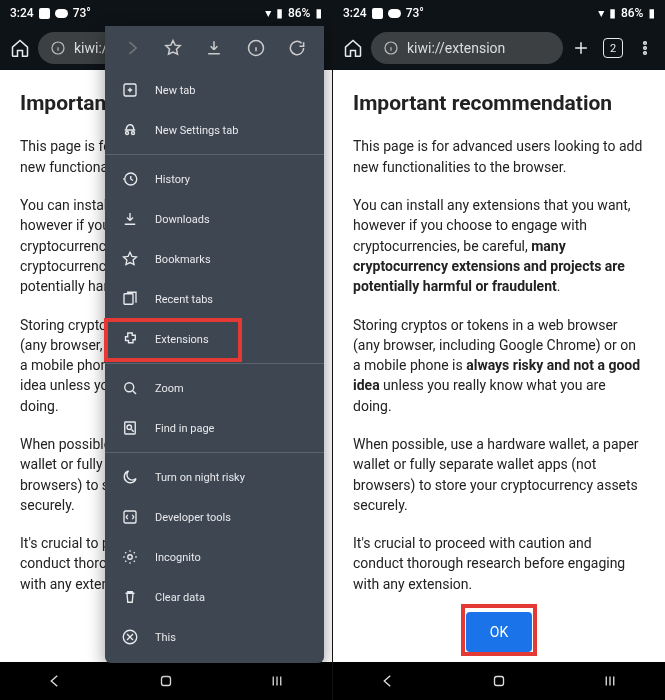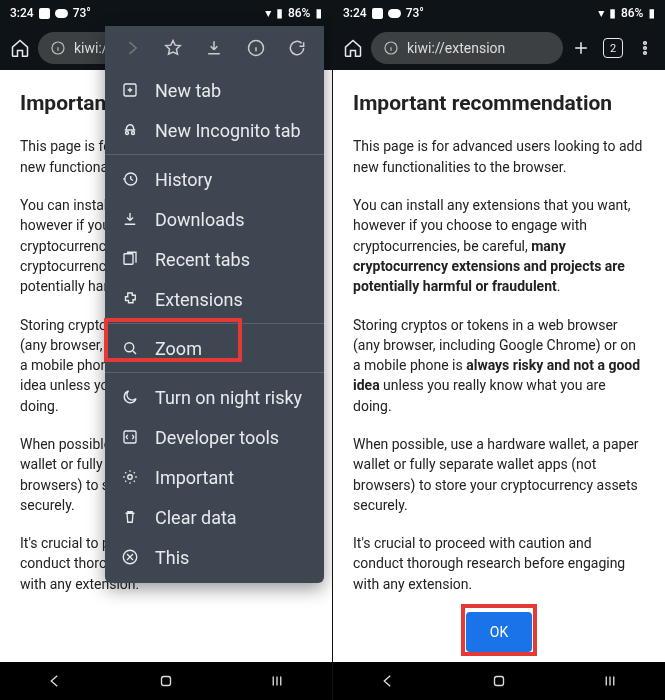--- a/index.html
+++ b/index.html
@@ -27,21 +27,21 @@
   .iconrow .tic.dim { color:#777; }
 
   
   .content { flex:1; background:#fff; padding:18px 20px 0 20px; color:#222; font-size:14px; line-height:1.45; overflow:hidden; }
   .content h1 { font-size:21px; font-weight:700; margin-bottom:18px; }
   .content p { margin-bottom:18px; }
 
   
   .menu { position:absolute; top:26px; left:105px; right:8px; background:#3e4651; border-radius:0 0 6px 6px; box-shadow:0 6px 18px rgba(0,0,0,.4); padding-bottom:6px; }
   .menu .iconrow { border-radius:0; }
-  .menu-item { height:40px; display:flex; align-items:center; gap:16px; padding:0 16px; color:#e8eaed; font-size:18px; }
+  .menu-item { height:40px; display:flex; align-items:center; gap:16px; padding:0 16px; color:#e8eaed; font-size:11px; }
   .menu-item svg { width:18px; height:18px; flex:0 0 18px; stroke:currentColor; fill:none; stroke-width:1.8; }
   .menu-sep { height:1px; background:#5a626d; margin:4px 0; }
 
   
   .hl { position:absolute; border:4px solid #e53935; pointer-events:none; }
 
   
   .navbar { height:38px; background:#000; display:flex; align-items:center; justify-content:space-around; }
   .navbar .nb { width:40px; height:24px; display:flex; align-items:center; justify-content:center; color:#ddd; }
   .navbar svg { width:18px; height:18px; stroke:currentColor; fill:none; stroke-width:1.8; }
@@ -147,77 +147,91 @@
           <path d="M12 9v6M9 12h6"></path>
         </svg>
         <span>New tab</span>
       </div>
     <div class="menu-item">
         <svg viewBox="0 0 24 24">
           <path d="M5 12h14M7 12c0-4 2-7 5-7s5 3 5 7"></path>
           <circle cx="8" cy="16" r="2"></circle>
           <circle cx="16" cy="16" r="2"></circle>
         </svg>
-        <span>New Incognito tab</span>
+        <span>New Settings tab</span>
       </div>
     <div class="menu-sep"></div>
     <div class="menu-item">
         <svg viewBox="0 0 24 24">
           <circle cx="13" cy="12" r="8"></circle>
           <path d="M13 8v4l3 2M3 12h2"></path>
         </svg>
         <span>History</span>
       </div>
     <div class="menu-item">
         <svg viewBox="0 0 24 24">
           <path d="M12 4v10m0 0l-4-4m4 4l4-4M5 19h14"></path>
         </svg>
         <span>Downloads</span>
       </div>
     <div class="menu-item">
         <svg viewBox="0 0 24 24">
+          <path d="M12 3l2.6 5.6 6 .6-4.5 4.2 1.3 6L12 16.8 6.6 19.4l1.3-6L3.4 9.2l6-.6z"></path>
+        </svg>
+        <span>Bookmarks</span>
+      </div>
+    <div class="menu-item">
+        <svg viewBox="0 0 24 24">
           <rect x="4" y="5" width="12" height="14" rx="1"></rect>
           <path d="M8 3h12v14"></path>
         </svg>
         <span>Recent tabs</span>
       </div>
     <div class="menu-item">
         <svg viewBox="0 0 24 24">
           <path d="M9 4h6v3h4v6h-3v4h-6v-3H6V9h3z"></path>
         </svg>
         <span>Extensions</span>
       </div>
     <div class="menu-sep"></div>
     <div class="menu-item">
         <svg viewBox="0 0 24 24">
           <circle cx="11" cy="11" r="6"></circle>
           <path d="M20 20l-4-4"></path>
         </svg>
         <span>Zoom</span>
       </div>
+    <div class="menu-item">
+        <svg viewBox="0 0 24 24">
+          <rect x="5" y="4" width="14" height="16" rx="1"></rect>
+          <circle cx="11" cy="11" r="3"></circle>
+          <path d="M14 14l3 3"></path>
+        </svg>
+        <span>Find in page</span>
+      </div>
     <div class="menu-sep"></div>
     <div class="menu-item">
         <svg viewBox="0 0 24 24">
           <path d="M20 14A8 8 0 1 1 10 4a6 6 0 0 0 10 10z"></path>
         </svg>
         <span>Turn on night risky</span>
       </div>
     <div class="menu-item">
         <svg viewBox="0 0 24 24">
           <rect x="4" y="4" width="16" height="16" rx="2"></rect>
           <path d="M9 9l-2 3 2 3M15 9l2 3-2 3"></path>
         </svg>
         <span>Developer tools</span>
       </div>
     <div class="menu-item">
         <svg viewBox="0 0 24 24">
           <circle cx="12" cy="12" r="3"></circle>
           <path d="M12 3v2M12 19v2M3 12h2M19 12h2M5.6 5.6l1.4 1.4M17 17l1.4 1.4M5.6 18.4L7 17M17 7l1.4-1.4"></path>
         </svg>
-        <span>Important</span>
+        <span>Incognito</span>
       </div>
     <div class="menu-item">
         <svg viewBox="0 0 24 24">
           <path d="M6 7h12M9 7V5h6v2M8 7l1 12h6l1-12"></path>
         </svg>
         <span>Clear data</span>
       </div>
     <div class="menu-item">
         <svg viewBox="0 0 24 24">
           <circle cx="12" cy="12" r="9"></circle>

